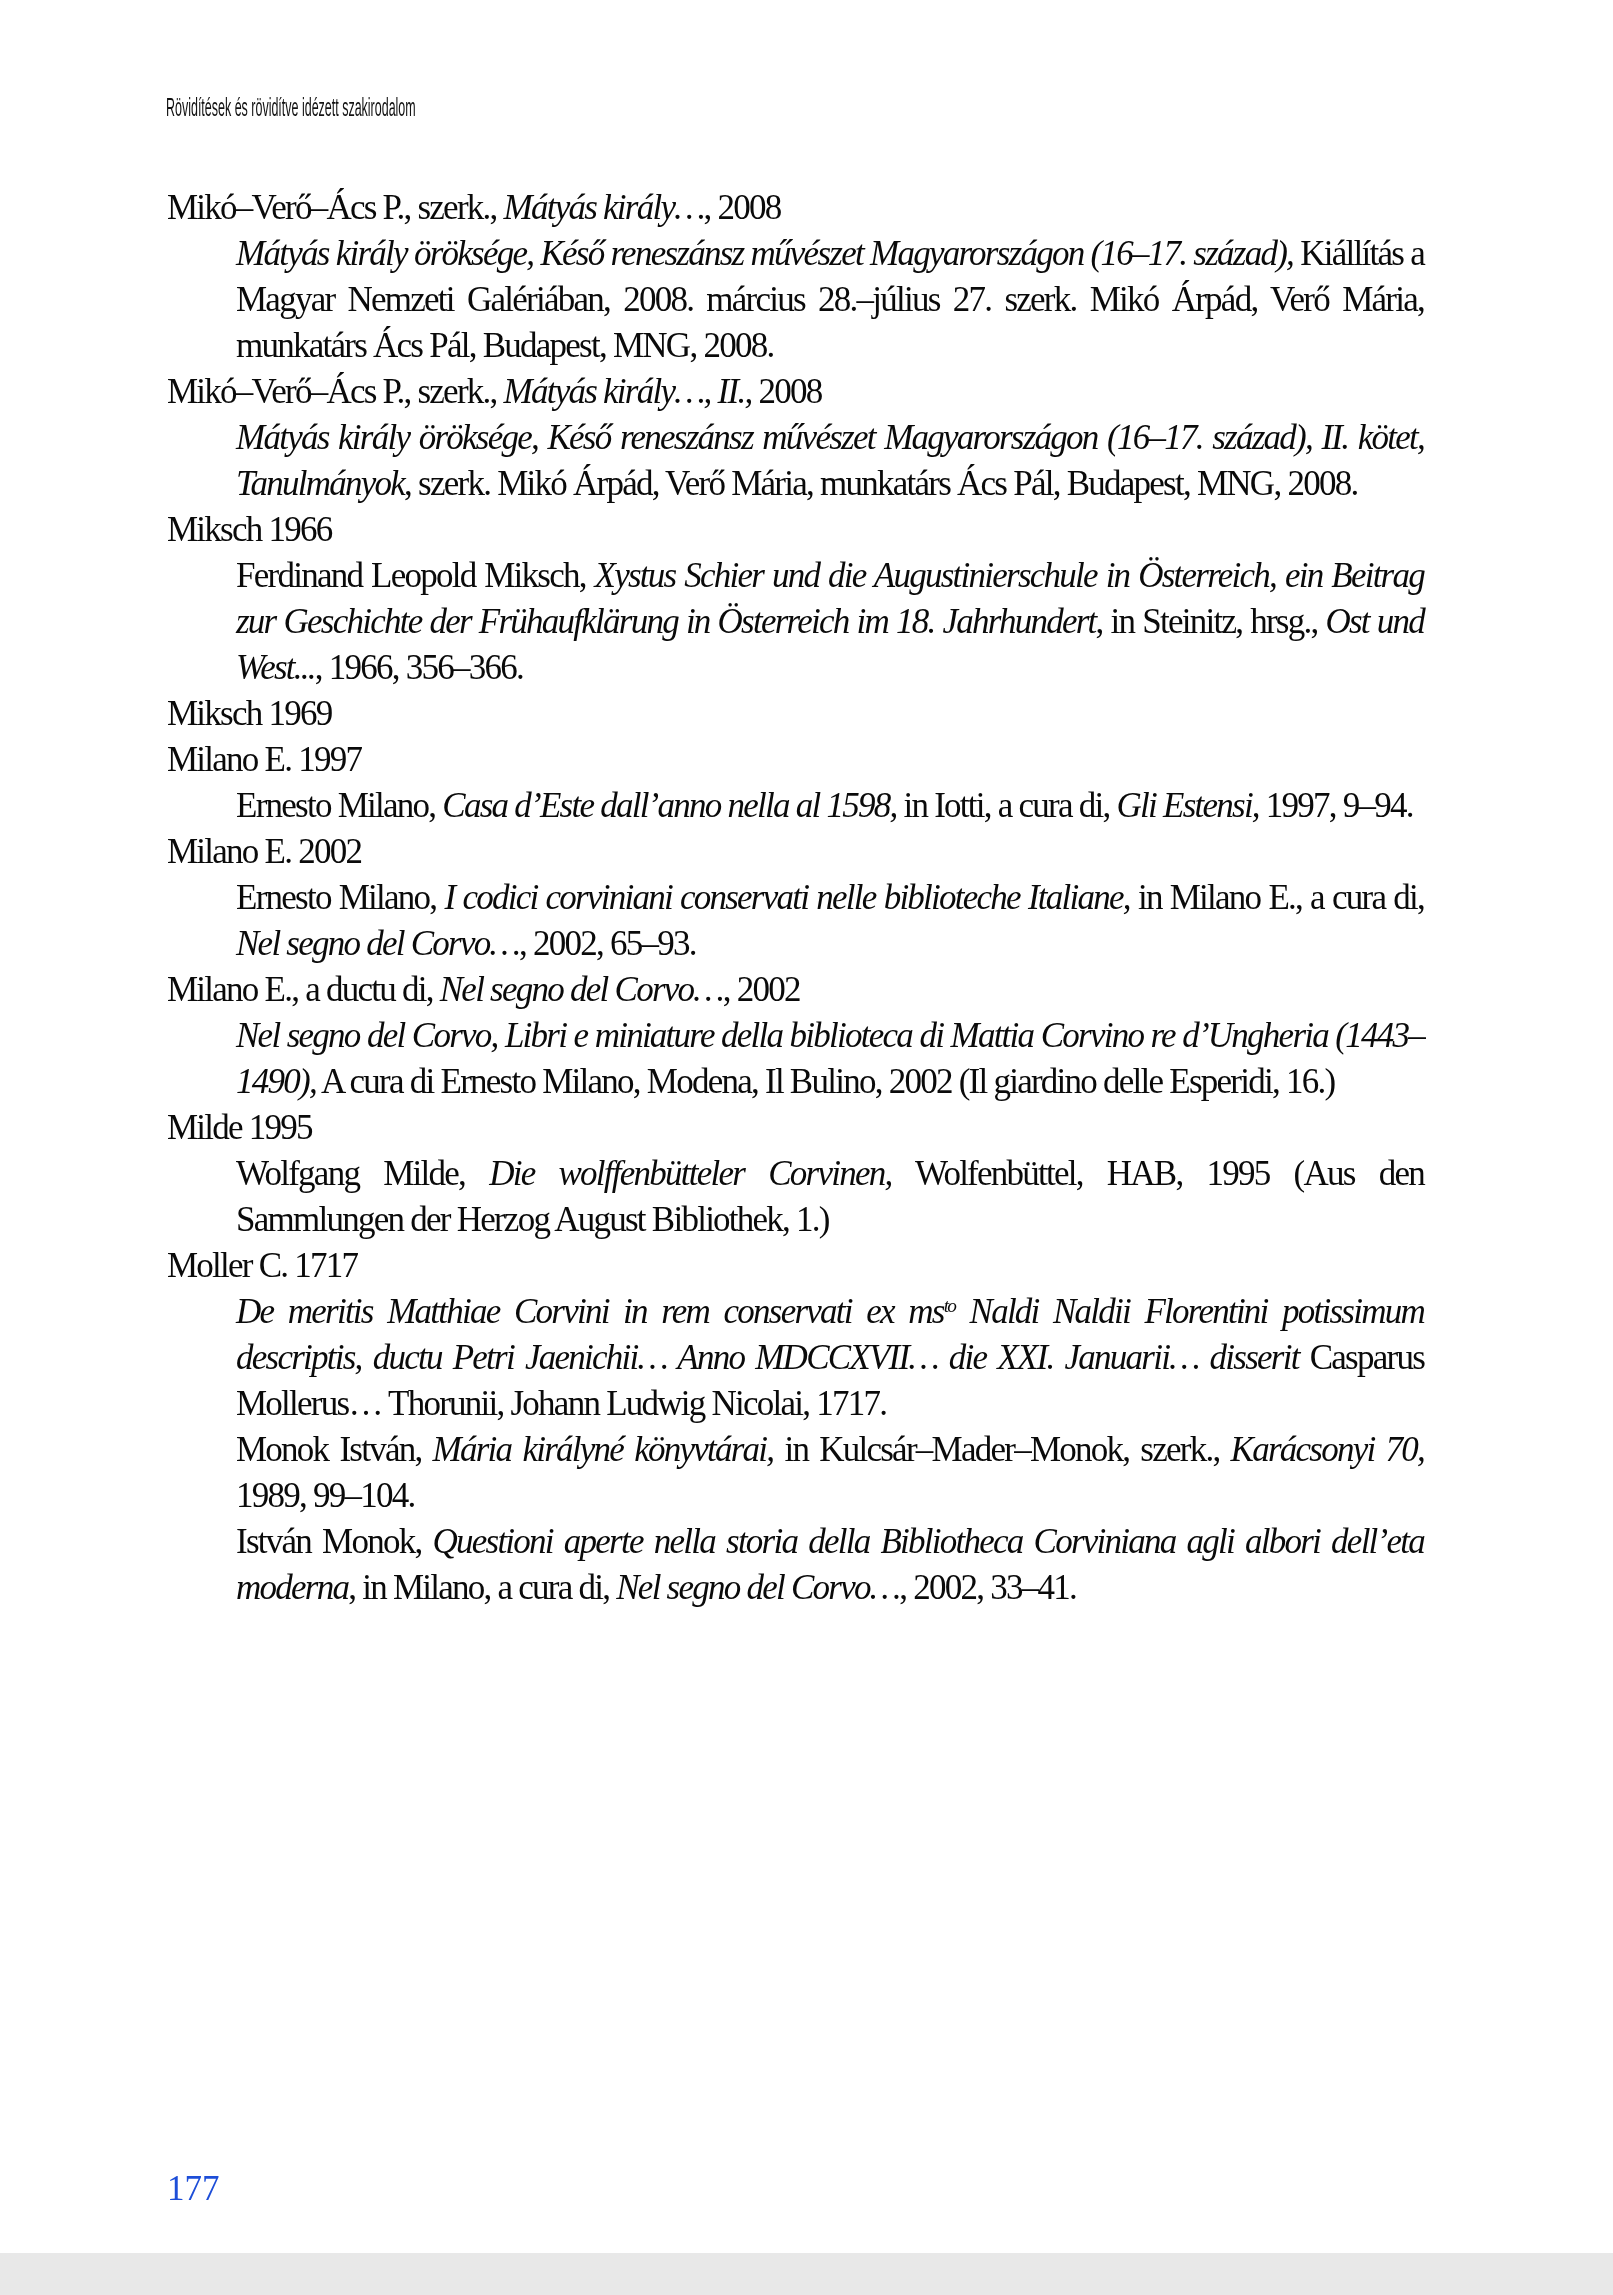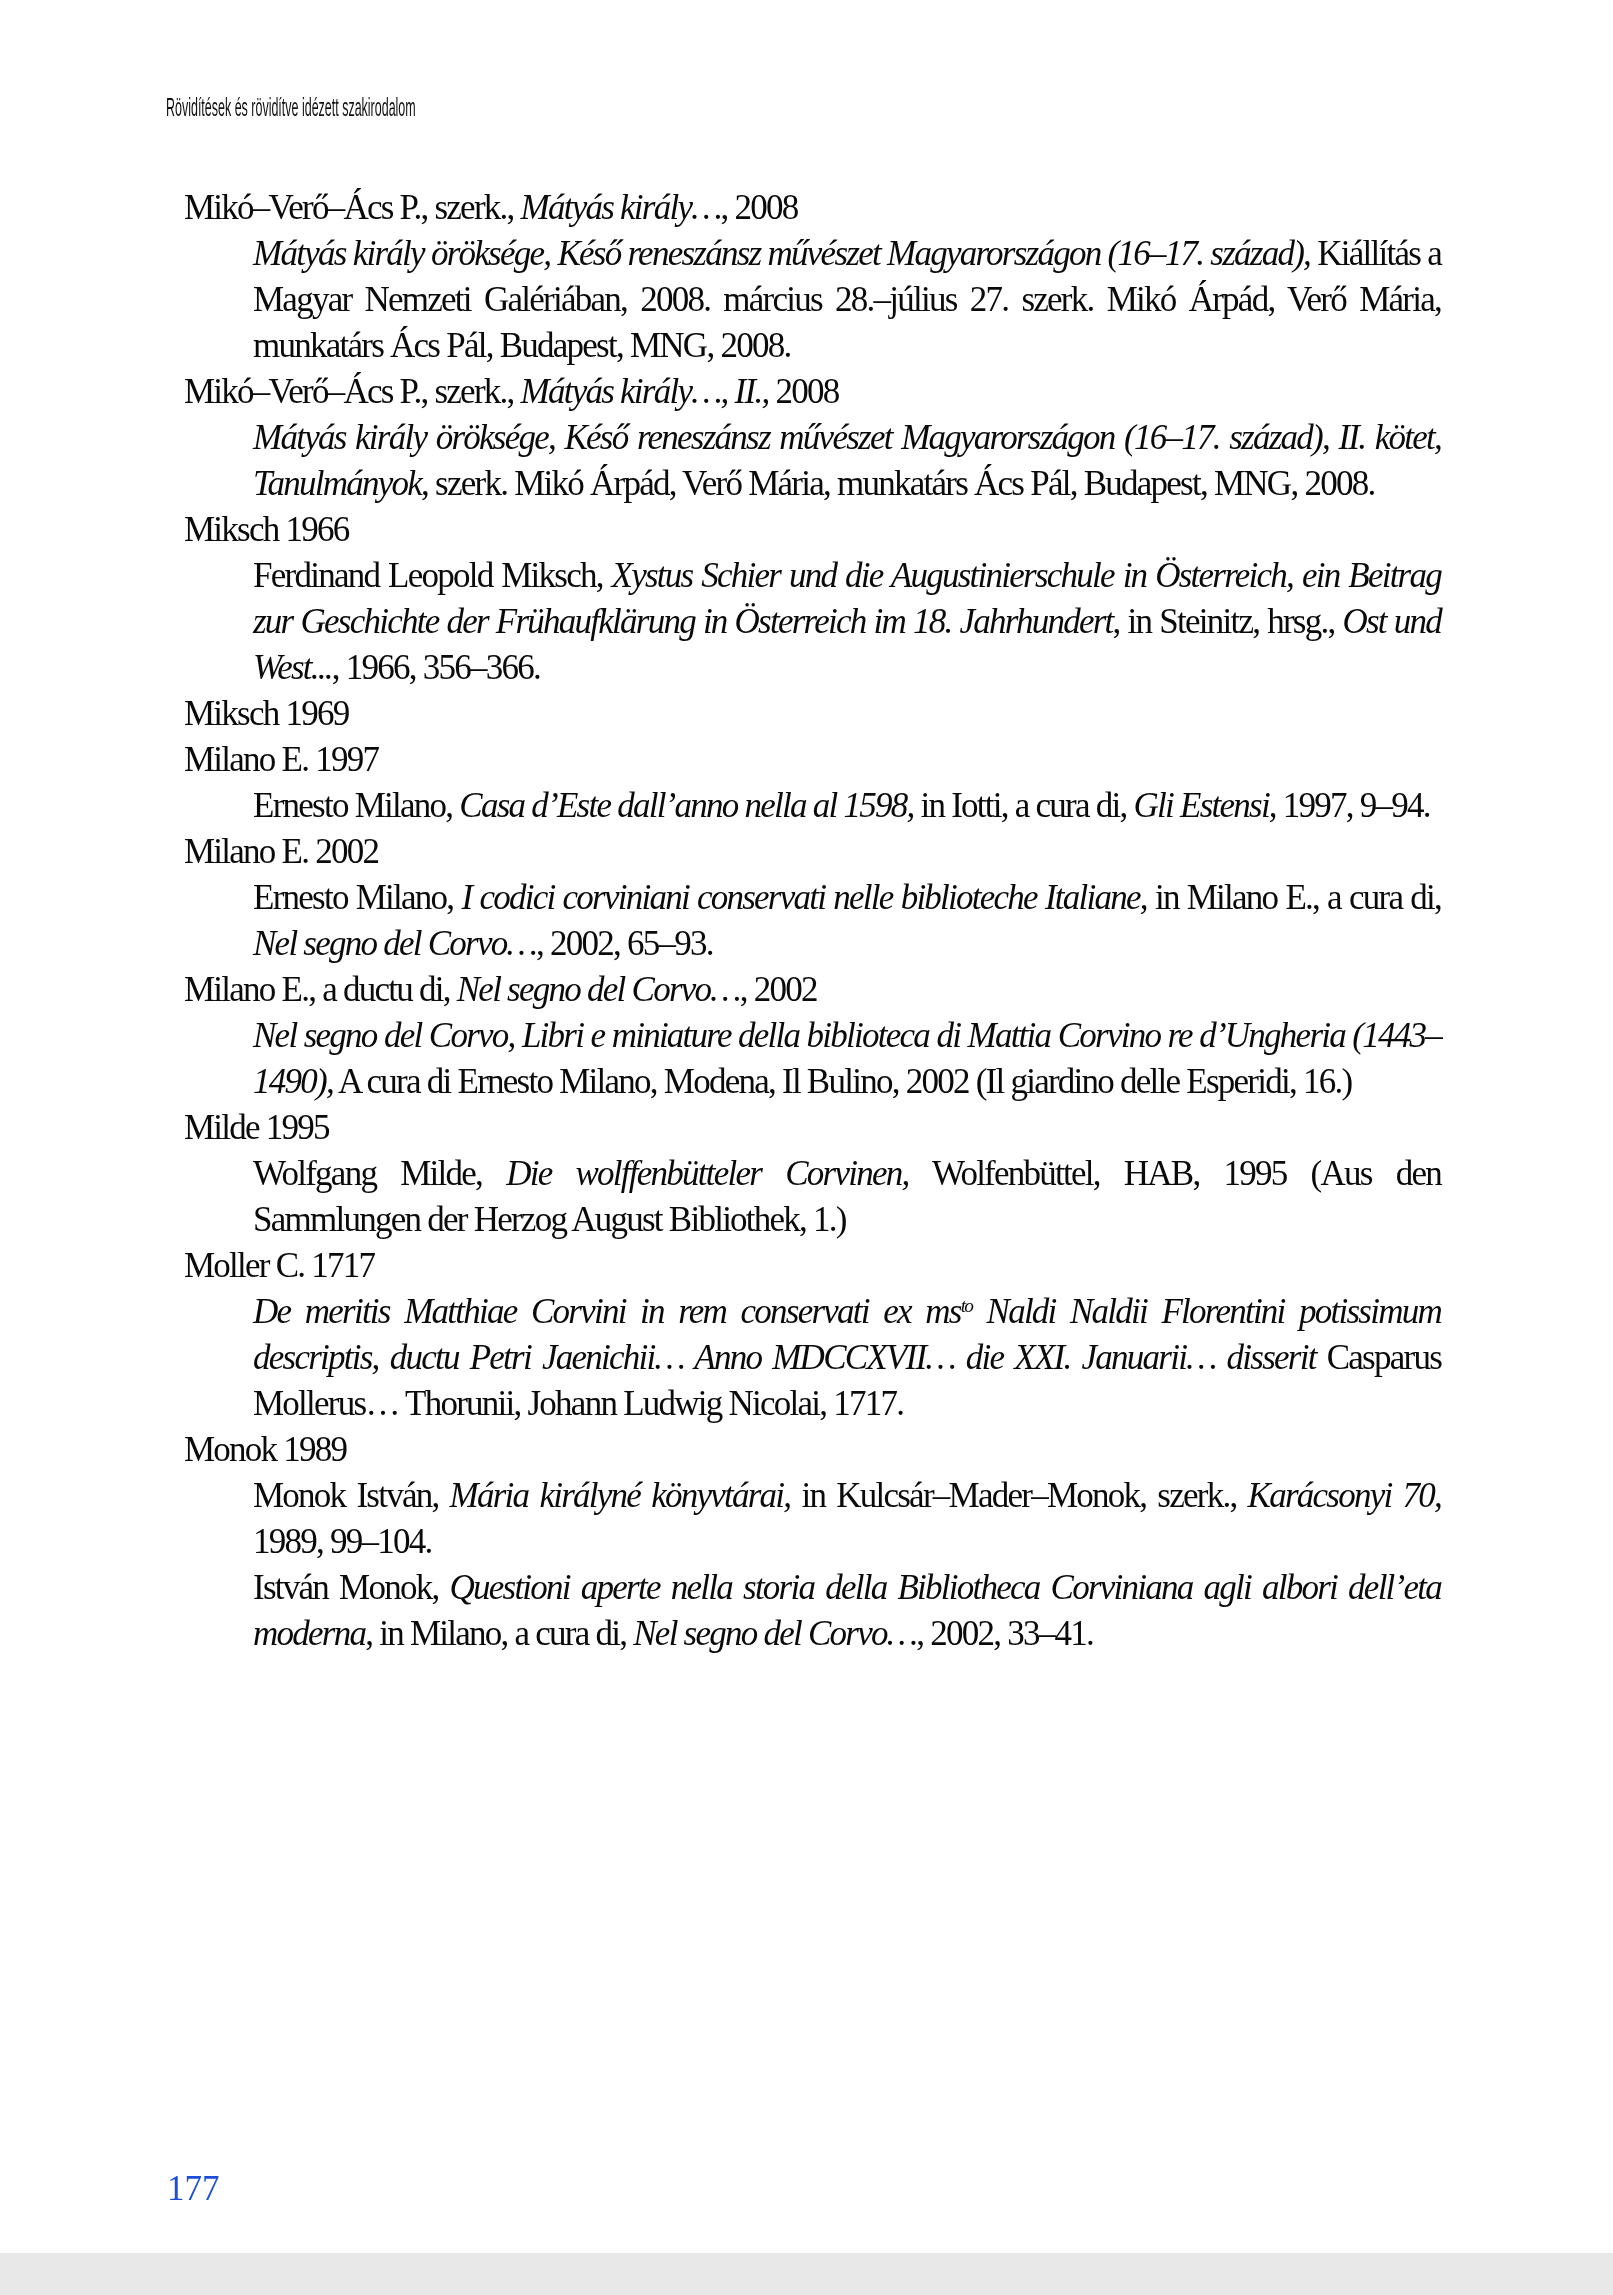--- a/index.html
+++ b/index.html
@@ -26,21 +26,20 @@
   }
   .content {
     position: absolute;
     left: 167px;
     top: 185px;
     width: 1257px;
     font-size: 35px;
     line-height: 46px;
     letter-spacing: -0.05em;
     color: #0a0a0a;
-    margin-left: 17px;
   }
   .entry { margin: 0; }
   .entry-label { text-align: left; white-space: nowrap; }
   .entry-body {
     margin-left: 69px;
     text-align: justify;
     text-align-last: left;
     hyphens: manual;
   }
   .it { font-style: italic; }
@@ -99,21 +98,20 @@
         </div>
         <div class="entry">
           <div class="entry-label"><span class="rm">Milde 1995</span></div>
           <div class="entry-body"><span class="rm">Wolfgang Milde, </span><span class="it">Die wolffenbütteler Corvinen,</span><span class="rm"> Wolfenbüttel, HAB, 1995 (Aus den Sammlungen der Herzog August Bibliothek, 1.)</span></div>
         </div>
         <div class="entry">
           <div class="entry-label"><span class="rm">Moller C. 1717</span></div>
           <div class="entry-body"><span class="it">De meritis Matthiae Corvini in rem conservati ex ms</span><sup class="it">to</sup><span class="it"> Naldi Naldii Florentini potissimum descriptis, ductu Petri Jaenichii… Anno MDCCXVII… die XXI. Januarii… disserit</span><span class="rm"> Casparus Mollerus… Thorunii, Johann Ludwig Nicolai, 1717.</span></div>
         </div>
         <div class="entry">
-          <div class="entry-label"><span class="rm">Monok 1989</span></div>
           <div class="entry-body"><span class="rm">Monok István, </span><span class="it">Mária királyné könyvtárai,</span><span class="rm"> in Kulcsár–Mader–Monok, szerk., </span><span class="it">Karácsonyi 70,</span><span class="rm"> 1989, 99–104.</span></div>
         </div>
         <div class="entry">
           <div class="entry-body"><span class="rm">István Monok, </span><span class="it">Questioni aperte nella storia della Bibliotheca Corviniana agli albori dell’eta moderna</span><span class="rm">, in Milano, a cura di, </span><span class="it">Nel segno del Corvo…</span><span class="rm">, 2002, 33–41.</span></div>
         </div>
       </div>
   </div>
 
   <div class="page-number">177</div>
 </div>

